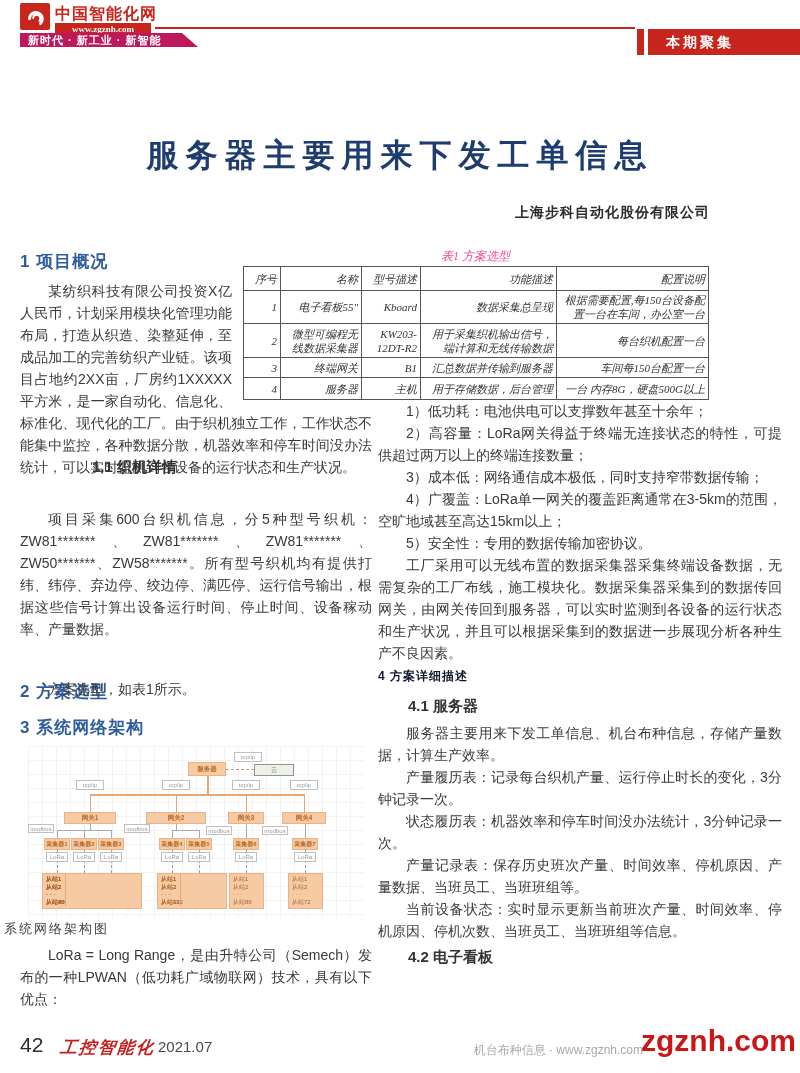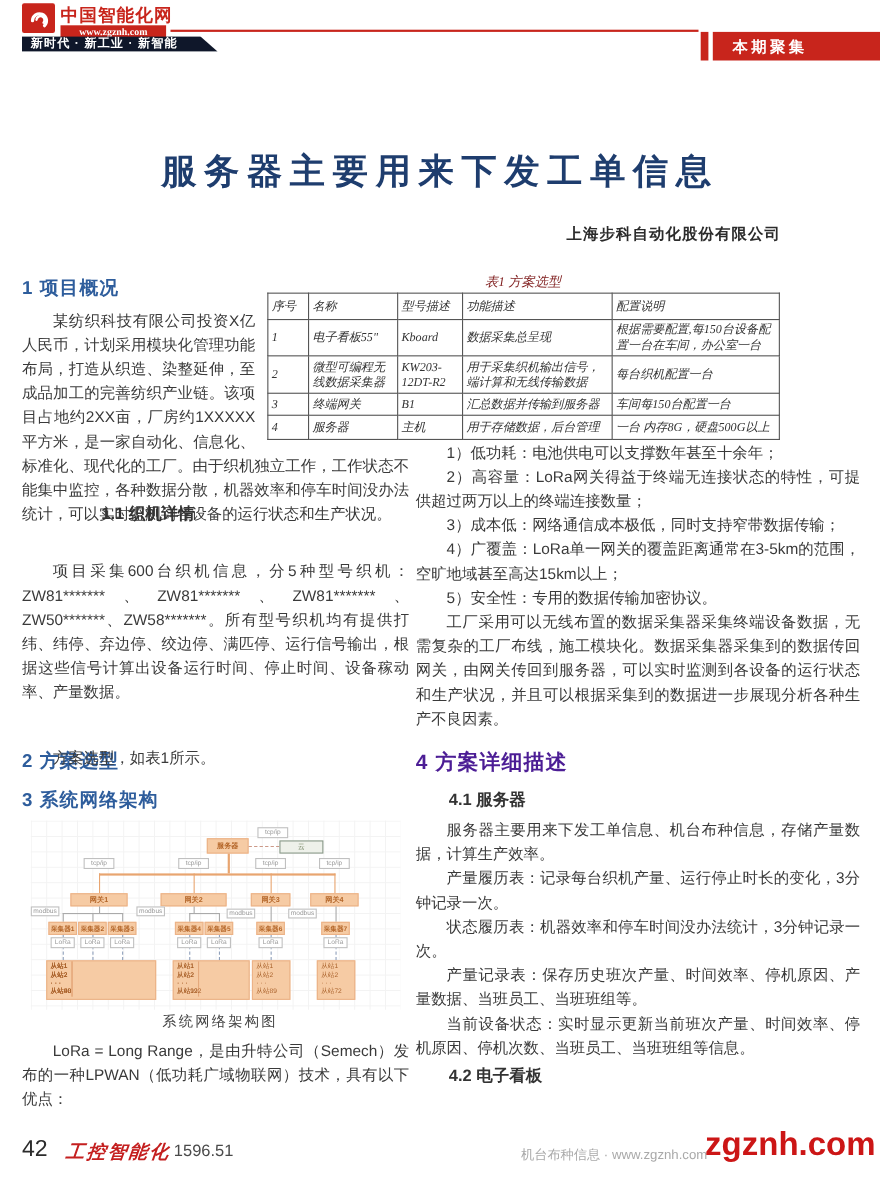--- a/index.html
+++ b/index.html
@@ -8,55 +8,55 @@
     position:relative; width:800px; height:1073px; background:#fff;
     font-family:"Liberation Sans","DejaVu Sans",sans-serif; color:#3a3a3a; overflow:hidden;
   }
   
   .logo-icon { position:absolute; left:20px; top:3px; width:30px; height:27px; background:#c8251c; border-radius:2px; display:flex; align-items:center; justify-content:center; }
   .logo-title { position:absolute; left:55px; top:4px; font-size:16px; font-weight:bold; color:#c8251c; letter-spacing:1px; }
   .logo-strip { position:absolute; left:55px; top:23px; width:96px; height:13px; background:#c8251c; color:#fff; font-size:9px; font-weight:bold; text-align:center; line-height:13px; font-family:"Liberation Serif",serif; }
   .head-line { position:absolute; left:155px; top:27px; width:480px; height:2px; background:#c8251c; }
   .head-bar { position:absolute; left:637px; top:29px; width:7px; height:26px; background:#c8251c; }
   .issue-box { position:absolute; left:648px; top:29px; width:152px; height:26px; background:#c8251c; color:#fff; font-size:14px; font-weight:bold; letter-spacing:3px; line-height:26px; padding-left:18px; }
-  .banner { position:absolute; left:20px; top:33px; width:178px; height:14px; background:#0f172a; color:#fff; font-size:11px; font-weight:bold; line-height:14px; padding-left:8px; letter-spacing:1px; clip-path:polygon(0 0,162px 0,178px 100%,0 100%); }
+  .banner { position:absolute; left:20px; top:33px; width:178px; height:14px; background:#be185d; color:#fff; font-size:11px; font-weight:bold; line-height:14px; padding-left:8px; letter-spacing:1px; clip-path:polygon(0 0,162px 0,178px 100%,0 100%); }
   
   .main-title { position:absolute; left:0; top:134px; width:100%; text-align:center; font-family:"Liberation Serif","DejaVu Serif",serif; font-size:32px; font-weight:bold; color:#1e3d6e; letter-spacing:7px; }
   .author { position:absolute; top:204px; right:90px; font-family:"Liberation Serif","DejaVu Serif",serif; font-size:14px; font-weight:bold; color:#2b2b2b; letter-spacing:1px; }
   
   .sec-head { position:absolute; left:20px; font-size:17px; font-weight:bold; color:#2e5d9c; letter-spacing:1px; }
   .sub-head { font-size:15px; font-weight:bold; color:#333; }
   .body-p { font-size:14px; line-height:22px; text-align:justify; color:#3a3a3a; }
   .ind { text-indent:2em; }
   .leftcol-p { position:absolute; left:20px; width:352px; }
   .tbl-spacer { float:right; width:140px; height:132px; }
   .right-col { position:absolute; left:378px; top:400px; width:404px; }
   .right-col p { font-size:14px; line-height:22px; text-align:justify; text-indent:2em; }
-  .right-col .sec-head2 { font-size:19px; font-weight:bold; color:#4c1d95; letter-spacing:1px; margin-top:16px; margin-bottom:8px; position:static; }
+  .right-col .sec-head2 { font-size:12px; font-weight:bold; color:#0f172a; letter-spacing:1px; margin-top:4px; margin-bottom:8px; position:static; }
   .right-col .sub-head { margin-top:12px; margin-bottom:6px; text-indent:2em; }
   
-  .tbl-caption { position:absolute; left:243px; top:248px; width:465px; text-align:center; font-family:"Liberation Serif","DejaVu Serif",serif; font-style:italic; font-size:12px; color:#7f1d1d; }
+  .tbl-caption { position:absolute; left:243px; top:248px; width:465px; text-align:center; font-family:"Liberation Serif","DejaVu Serif",serif; font-style:italic; font-size:12px; color:#ec4899; }
   table.t1 { position:absolute; left:243px; top:266px; width:465px; border-collapse:collapse; font-family:"Liberation Serif","DejaVu Serif",serif; font-style:italic; font-size:11px; color:#333; table-layout:fixed; }
-  table.t1 th, table.t1 td { border:1px solid #555; text-align:left; vertical-align:middle; padding:2px 3px; font-weight:normal; line-height:14px;margin-top:31px; }
+  table.t1 th, table.t1 td { border:1px solid #555; text-align:right; vertical-align:middle; padding:2px 3px; font-weight:normal; line-height:14px;margin-top:31px; }
   
   .diagram { position:absolute; left:28px; top:746px; width:336px; height:172px;
     background-image:linear-gradient(#f3f3f3 1px,transparent 1px),linear-gradient(90deg,#f3f3f3 1px,transparent 1px);
     background-size:14px 14px; font-family:"Liberation Sans",sans-serif; }
   .diagram div { position:absolute; }
   .obox { background:#f6cba4; border:1px solid #ecb287; color:#b5672a; font-size:6.5px; font-weight:bold; text-align:center; display:flex; align-items:center; justify-content:center; }
   .lbl { background:#fff; border:1px solid #c0c0c0; color:#999; font-size:6px; text-align:center; display:flex; align-items:center; justify-content:center; }
   .cloudbox { background:#eef1ea; border:1px solid #8a9a8a; color:#7a8a6a; font-size:6.5px; display:flex; align-items:center; justify-content:center; }
   .ln-o { background:#e8a570; }
   .ln-g { background:#aaa; }
   .ln-dash { border-left:1px dashed #8fa0bb; width:0; }
   .ln-dash-h { border-top:1px dashed #c98; height:0; }
   .slavegrp { background:#f6cba4; border:1px solid #ecb287; display:flex; }
   .slavecol { flex:1; border-right:1px solid #e4a87b; padding:2px 0 0 3px; font-size:6px; line-height:7.5px; color:#a85f28; white-space:pre-line; text-align:left; }
   .slavecol:last-child { border-right:none; }
-  .diag-caption { position:absolute; left:24px; top:920px; width:352px; text-align:center; font-family:"Liberation Serif","DejaVu Serif",serif; font-size:13px; color:#444; letter-spacing:2px; }
+  .diag-caption { position:absolute; left:4px; top:920px; width:352px; font-family:"Liberation Serif","DejaVu Serif",serif; font-size:13px; color:#444; letter-spacing:2px; }
   
   .pagenum { position:absolute; left:20px; top:1033px; font-size:21px; color:#2b2b2b; }
   .brand { position:absolute; left:60px; top:1036px; font-family:"DejaVu Serif","Liberation Serif",serif; font-style:italic; font-weight:bold; font-size:17px; color:#c41f1f; letter-spacing:2px; transform:skewX(-6deg); }
   .issue-date { position:absolute; left:158px; top:1038px; font-size:15px; color:#4a4a4a; }
   .footer-site { position:absolute; left:425px; top:1042px; width:218px; text-align:right; font-size:12px; color:#a9a9a9; }
   .watermark { position:absolute; right:4px; top:1024px; font-size:30px; font-weight:bold; color:#cc1616; letter-spacing:0; font-family:"Liberation Sans",sans-serif; }
 </style>
 </head>
 <body>
 
@@ -251,17 +251,17 @@
     <p style="margin-top:4px">服务器主要用来下发工单信息、机台布种信息，存储产量数据，计算生产效率。</p>
     <p>产量履历表：记录每台织机产量、运行停止时长的变化，3分钟记录一次。</p>
     <p>状态履历表：机器效率和停车时间没办法统计，3分钟记录一次。</p>
     <p>产量记录表：保存历史班次产量、时间效率、停机原因、产量数据、当班员工、当班班组等。</p>
     <p>当前设备状态：实时显示更新当前班次产量、时间效率、停机原因、停机次数、当班员工、当班班组等信息。</p>
     <div class="sub-head" style="margin-top:6px">4.2 电子看板</div>
   </div>
 
   <div class="pagenum">42</div>
   <div class="brand">工控智能化</div>
-  <div class="issue-date">1596.51</div>
+  <div class="issue-date">2021.07</div>
   <div class="footer-site">机台布种信息 · www.zgznh.com</div>
   <div class="watermark">zgznh.com</div>
 
 </div>
 
 </body></html>

